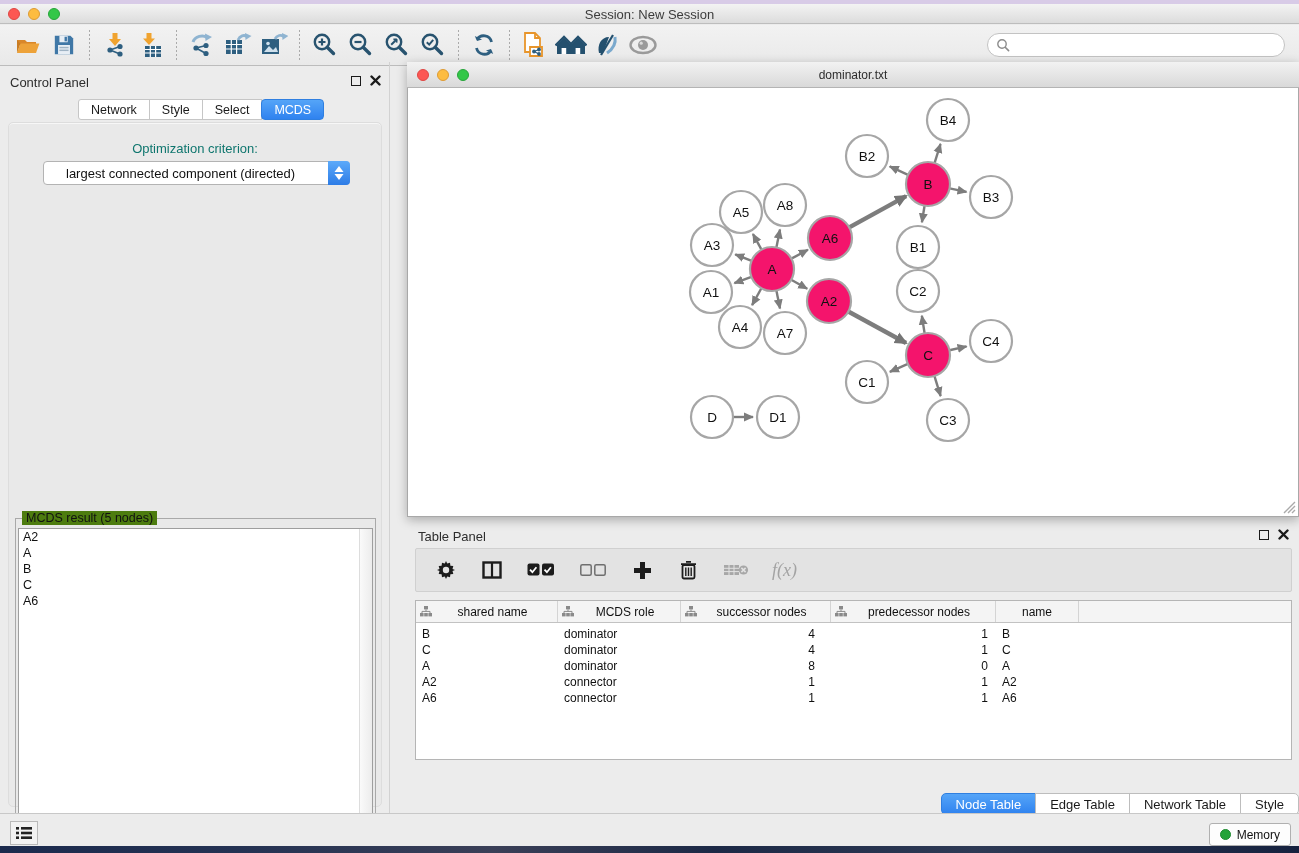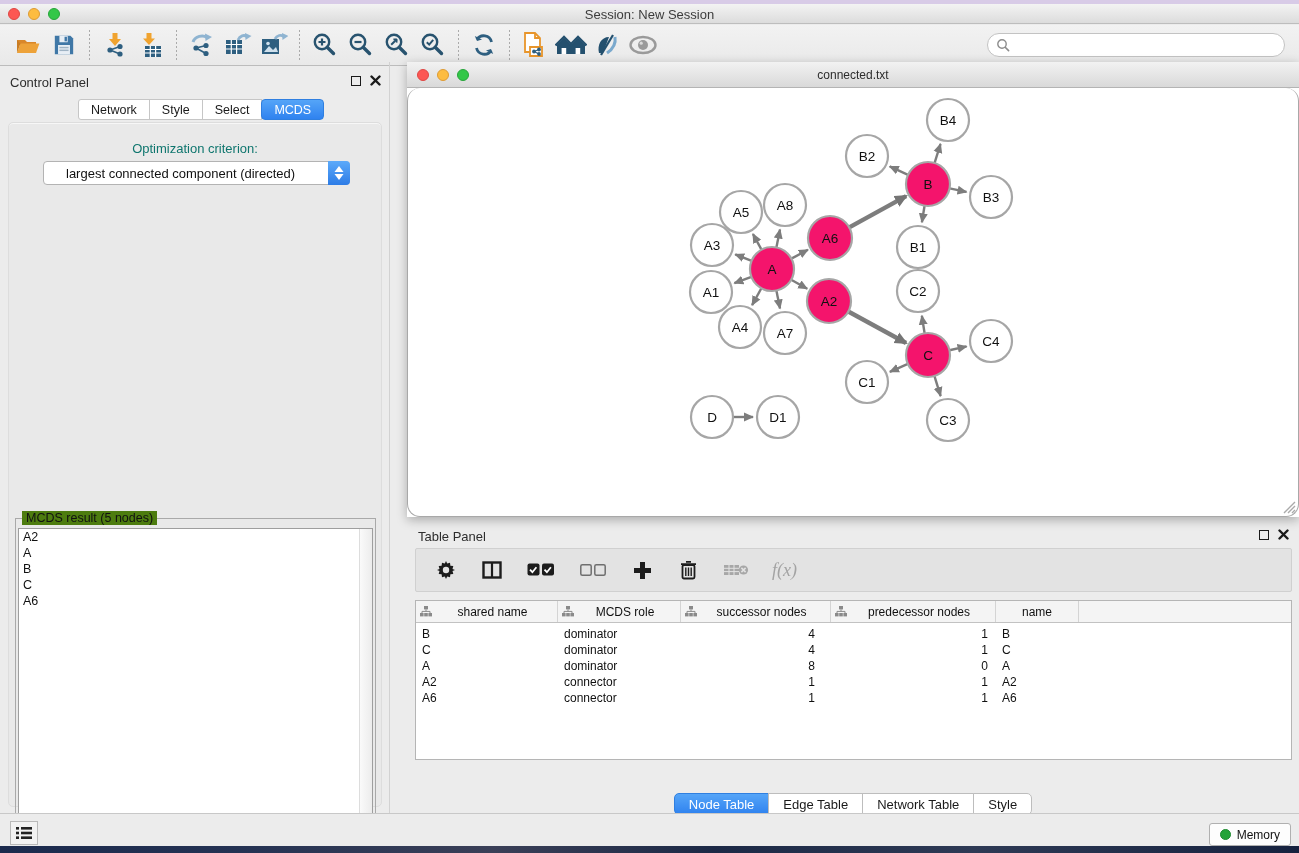--- a/index.html
+++ b/index.html
@@ -79,21 +79,21 @@
 
   
   .net-window { position:absolute; left:407px; top:58px; width:892px; height:455px;
     box-shadow:0 3px 10px rgba(0,0,0,0.28); background:#fff; }
   .net-titlebar { position:absolute; left:0; top:0; width:100%; height:26px;
     background:linear-gradient(#f2f2f2,#d9d9d9); border-bottom:1px solid #b4b4b4; }
   .net-titlebar .lights { left:10px; top:7px; }
   .net-titlebar .wtitle { position:absolute; left:0; right:0; top:6px; text-align:center;
     font-size:12px; color:#2d2d2d; }
   .net-canvas { position:absolute; left:0; top:26px; width:892px; height:429px; background:#fff;
-    border-left:1px solid #a8a8a8; border-right:1px solid #a8a8a8; border-bottom:1px solid #a8a8a8;border-radius:13px; }
+    border-left:1px solid #a8a8a8; border-right:1px solid #a8a8a8; border-bottom:1px solid #a8a8a8; }
   .resize-grip { position:absolute; right:2px; bottom:2px; }
 
   
   .table-panel { position:absolute; left:407px; top:516px; width:892px; height:293px; }
   .tp-toolbar { position:absolute; left:8px; top:28px; width:877px; height:44px;
     background:#e3e3e3; border:1px solid #d0d0d0; border-radius:2px;
     display:flex; align-items:center; gap:22px; padding-left:18px; }
   .tp-icon { display:flex; align-items:center; justify-content:center; }
   .fx { font-family:"Liberation Serif",serif; font-style:italic; font-size:18px; color:#a3a3a3; }
 
@@ -106,21 +106,21 @@
   .th:last-child { border-right:none; }
   .th .thlabel { flex:1; text-align:center; }
   .tbody .tr { display:grid; grid-template-columns:142px 123px 150px 165px 83px 1fr;
     height:16px; font-size:12px; color:#111; }
   .td { padding:0 6px; line-height:16px; white-space:nowrap; }
   .td.num { text-align:right; padding-right:16px; }
   .td.num2 { text-align:right; padding-right:8px; }
   .tr { margin-top:0; }
   .tbody { padding-top:3px; }
 
-  .tp-tabs { position:absolute; left:0; top:273px; width:100%; display:flex; justify-content:center; }
+  .tp-tabs { position:absolute; left:0; top:273px; width:100%; display:flex; justify-content:flex-end; }
   .tp-tab { height:22px; padding:0 14px; background:#fff; border:1px solid #bdbdbd;
     margin-left:-1px; font-size:13px; color:#1a1a1a; display:flex; align-items:center; }
   .tp-tab:first-child { border-radius:5px 0 0 5px; margin-left:0; }
   .tp-tab:last-child { border-radius:0 5px 5px 0; }
   .tp-tab.active { background:linear-gradient(#55a5f8,#2f82ef); border-color:#2f7fe0; color:#fff; }
 
   
   .statusbar { position:absolute; left:0; top:809px; width:100%; height:33px;
     background:#ececec; border-top:1px solid #c8c8c8; }
   .list-btn { position:absolute; left:10px; top:7px; width:28px; height:24px;
@@ -344,21 +344,21 @@
     </div>
   </div>
 
   <div class="net-window">
     <div class="net-titlebar">
       <div class="lights">
         <span class="light red"></span>
         <span class="light yellow"></span>
         <span class="light green"></span>
       </div>
-      <div class="wtitle">connected.txt</div>
+      <div class="wtitle">dominator.txt</div>
     </div>
     <div class="net-canvas">
       <svg id="graph-svg" width="890" height="427" viewBox="0 0 890 427">
         <defs>
           <marker id="arrow" markerWidth="11" markerHeight="10" refX="9" refY="5" orient="auto" markerUnits="userSpaceOnUse">
             <path d="M0 0.5 L10 5 L0 9.5 z" fill="#7d7d7d"></path>
           </marker>
           <marker id="arrowT" markerWidth="14" markerHeight="13" refX="11" refY="6.5" orient="auto" markerUnits="userSpaceOnUse">
             <path d="M0 0.5 L13 6.5 L0 12.5 z" fill="#757575"></path>
           </marker>

